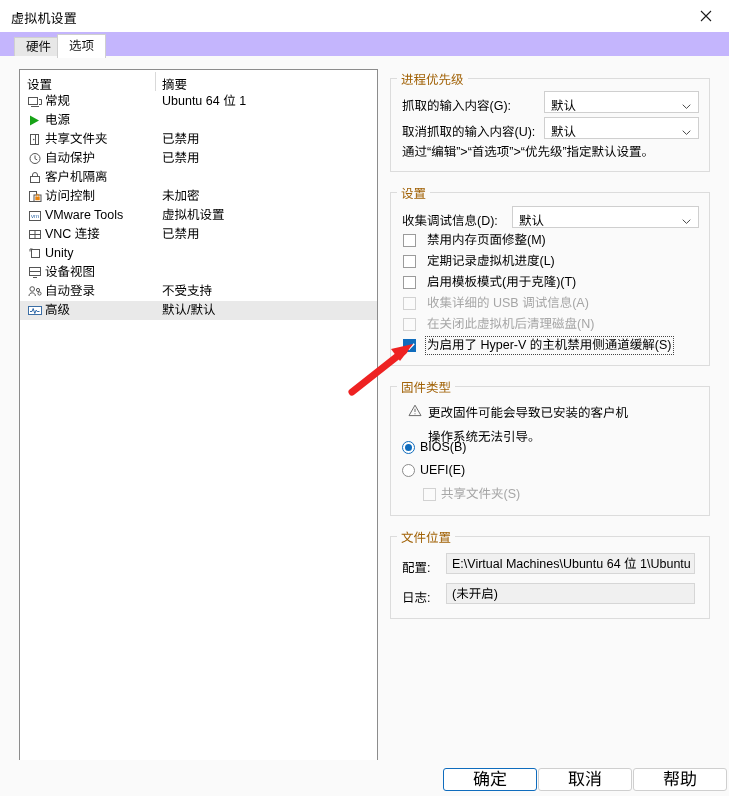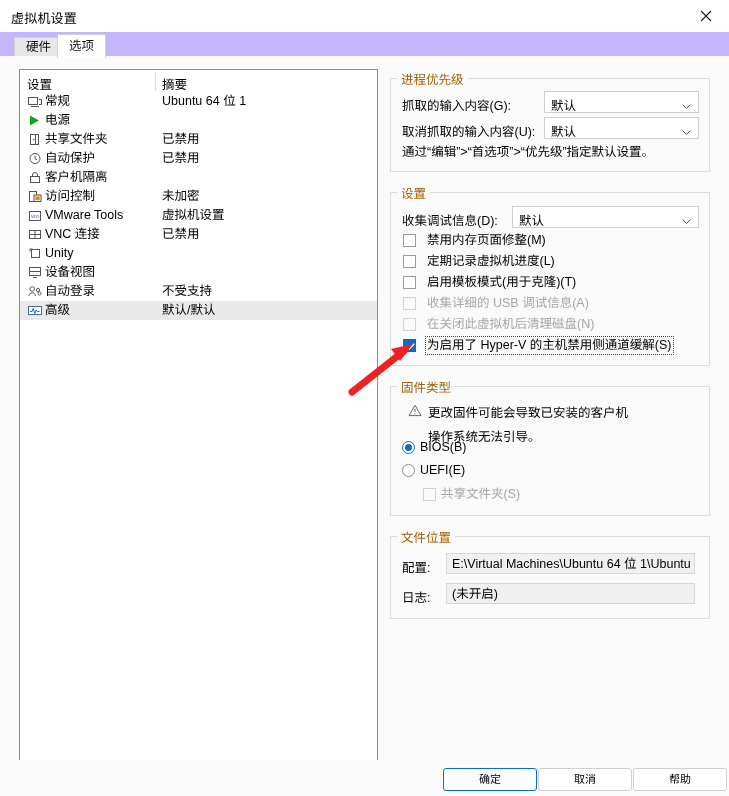--- a/index.html
+++ b/index.html
@@ -328,21 +328,21 @@
     width: 729px; height: 36px;
     background: #fafafa;
   }
   .btn {
     position: absolute;
     top: 8px;
     width: 94px; height: 23px;
     background: #ffffff;
     border: 1px solid #cfcfcf;
     border-radius: 3px;
-    font-size: 11px;
+    font-size: 17px;
     font-family: inherit;
     color: #000;
     line-height: 21px;
     text-align: center;
     padding: 0;
     cursor: default;
   }
   .btn.primary { border: 1.6px solid #0f6cbd; }
   .btn.ok { left: 443px; }
   .btn.cancel { left: 538px; }

